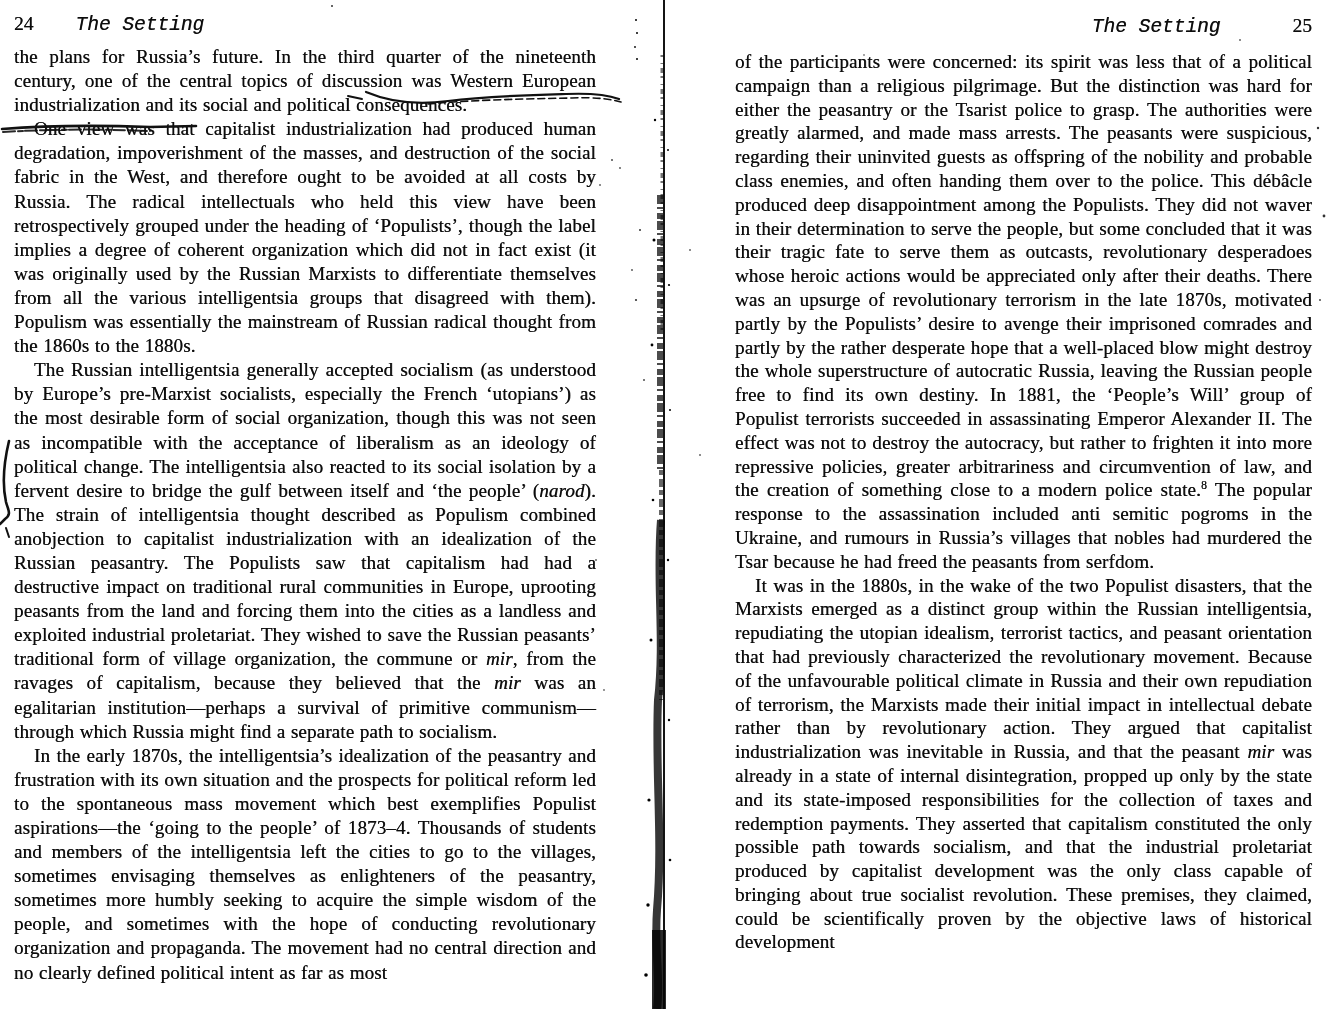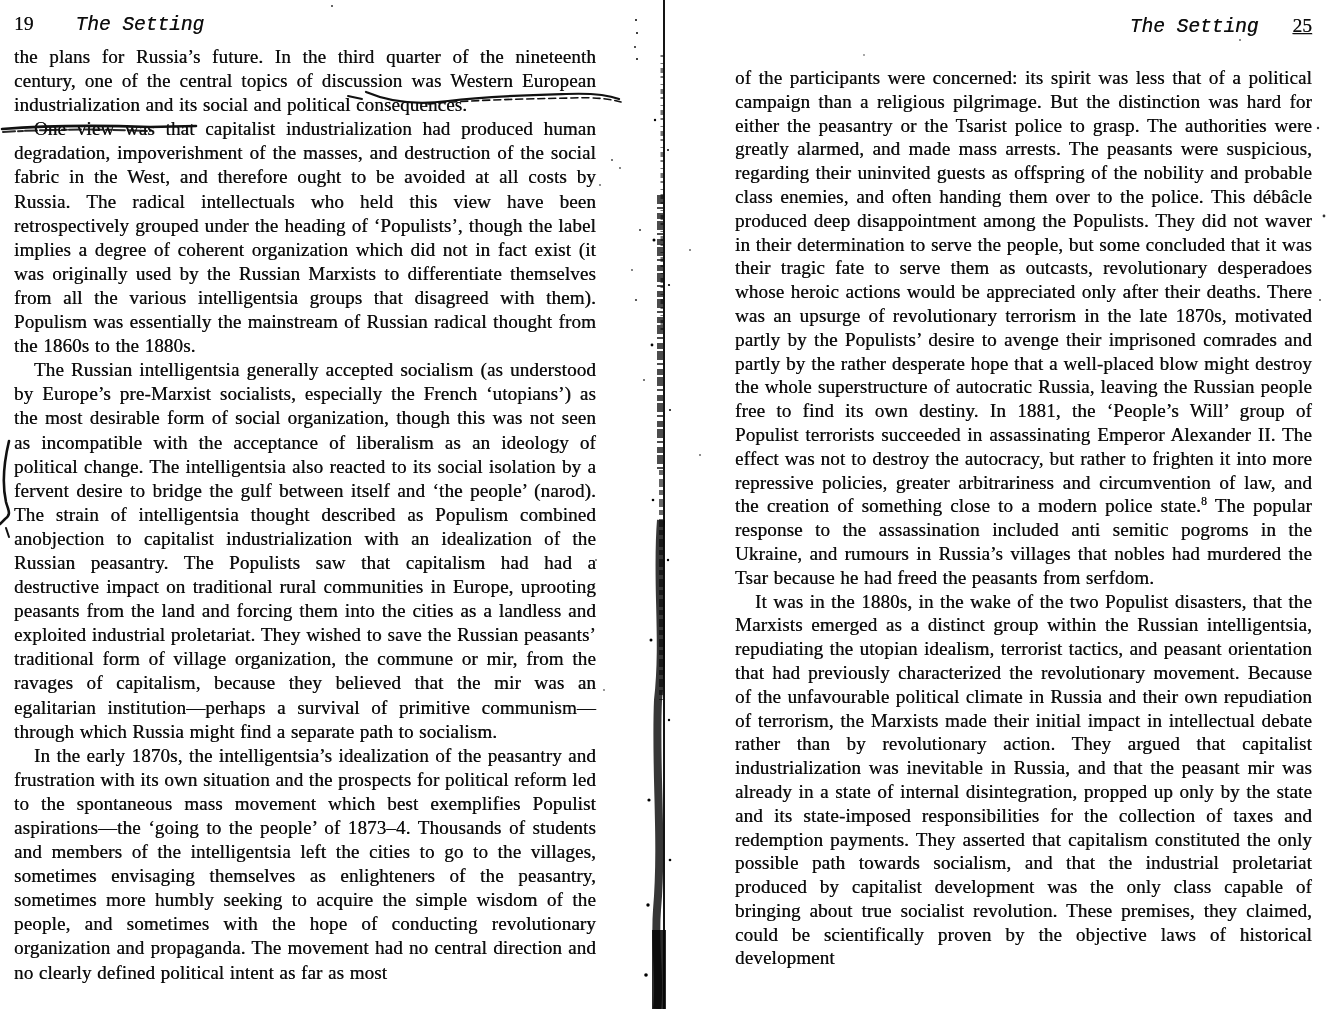--- a/index.html
+++ b/index.html
@@ -18,51 +18,51 @@
   .running-header {
     display: flex;
     align-items: baseline;
     padding-top: 13px;
     font-size: 19.5px;
     text-shadow: 0.35px 0.35px 0.3px rgba(10,10,10,0.75);
   }
   .page.right .running-header { justify-content: flex-end; padding-top: 15px; }
   .runhead { font-style: italic; font-family: Liberation Mono, monospace; }
   .left-gap  { margin-left: 42px; }
-  .right-gap { margin-left: 34px; text-decoration: underline; }
+  .right-gap { margin-left: 72px; }
 
   .text-block {
     margin-top: 9px;
     text-align: justify;
     font-size: 19px;
     line-height: 24.1px;
     letter-spacing: 0.15px;
     word-spacing: 0.6px;
     text-shadow: 0.35px 0.35px 0.3px rgba(10,10,10,0.75);
   }
-  .page.right .text-block { margin-top: 28px; line-height: 23.8px; }
+  .page.right .text-block { margin-top: 12px; line-height: 23.8px; }
 
   .para { margin: 0; }
   .para.indent { text-indent: 20px; }
-  .it { }
+  .it { font-style: italic; }
   sup.fn { font-size: 0.62em; vertical-align: super; line-height: 0; }
 
   svg.overlay {
     position: absolute;
     left: 0; top: 0;
     width: 1329px; height: 1009px;
     pointer-events: none;
   }
 </style>
 </head>
 <body>
 
 <div class="page left">
   <div class="running-header">
-    <span class="pagenum">19</span>
+    <span class="pagenum">24</span>
     <span class="runhead left-gap">The Setting</span>
   </div>
   <div class="text-block">
       <p class="para"><span class="">the plans for Russia’s future. In the third quarter of the nineteenth century, one of the central topics of discussion was Western European industrialization and its social and political consequences.</span></p>
       <p class="para indent"><span class="">One view was that capitalist industrialization had produced human degradation, impoverishment of the masses, and destruction of the social fabric in the West, and therefore ought to be avoided at all costs by Russia. The radical intellectuals who held this view have been retrospectively grouped under the heading of ‘Populists’, though the label implies a degree of coherent organization which did not in fact exist (it was originally used by the Russian Marxists to differentiate themselves from all the various intelligentsia groups that disagreed with them). Populism was essentially the mainstream of Russian radical thought from the 1860s to the 1880s.</span></p>
       <p class="para indent"><span class="">The Russian intelligentsia generally accepted socialism (as understood by Europe’s pre-Marxist socialists, especially the French ‘utopians’) as the most desirable form of social organization, though this was not seen as incompatible with the acceptance of liberalism as an ideology of political change. The intelligentsia also reacted to its social isolation by a fervent desire to bridge the gulf between itself and ‘the people’ (</span><span class=" it">narod</span><span class="">). The strain of intelligentsia thought described as Populism combined anobjection to capitalist industrialization with an idealization of the Russian peasantry. The Populists saw that capitalism had had a destructive impact on traditional rural communities in Europe, uprooting peasants from the land and forcing them into the cities as a landless and exploited industrial proletariat. They wished to save the Russian peasants’ traditional form of village organization, the commune or </span><span class=" it">mir</span><span class="">, from the ravages of capitalism, because they believed that the </span><span class=" it">mir</span><span class=""> was an egalitarian institution—perhaps a survival of primitive communism—through which Russia might find a separate path to socialism.</span></p>
       <p class="para indent"><span class="">In the early 1870s, the intelligentsia’s idealization of the peasantry and frustration with its own situation and the prospects for political reform led to the spontaneous mass movement which best exemplifies Populist aspirations—the ‘going to the people’ of 1873–4. Thousands of students and members of the intelligentsia left the cities to go to the villages, sometimes envisaging themselves as enlighteners of the peasantry, sometimes more humbly seeking to acquire the simple wisdom of the people, and sometimes with the hope of conducting revolutionary organization and propaganda. The movement had no central direction and no clearly defined political intent as far as most</span></p>
     </div>
 </div>
 

